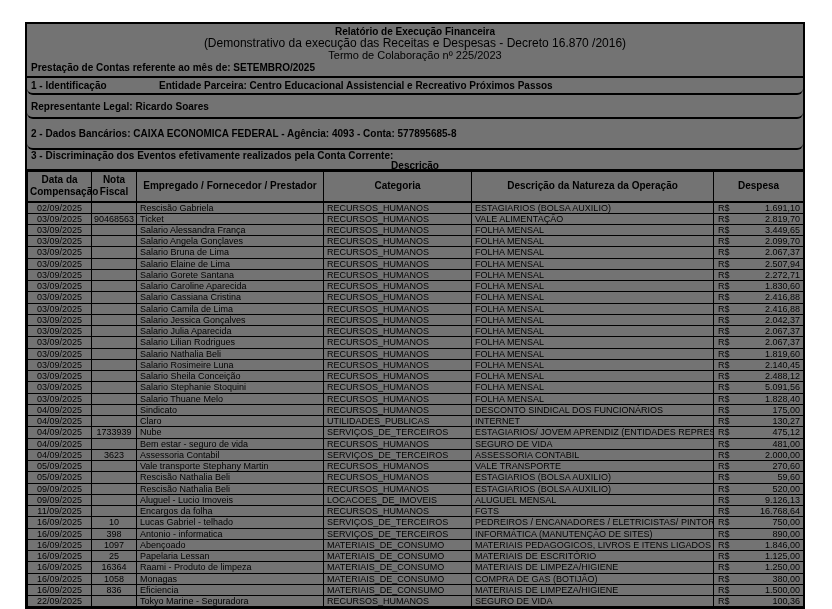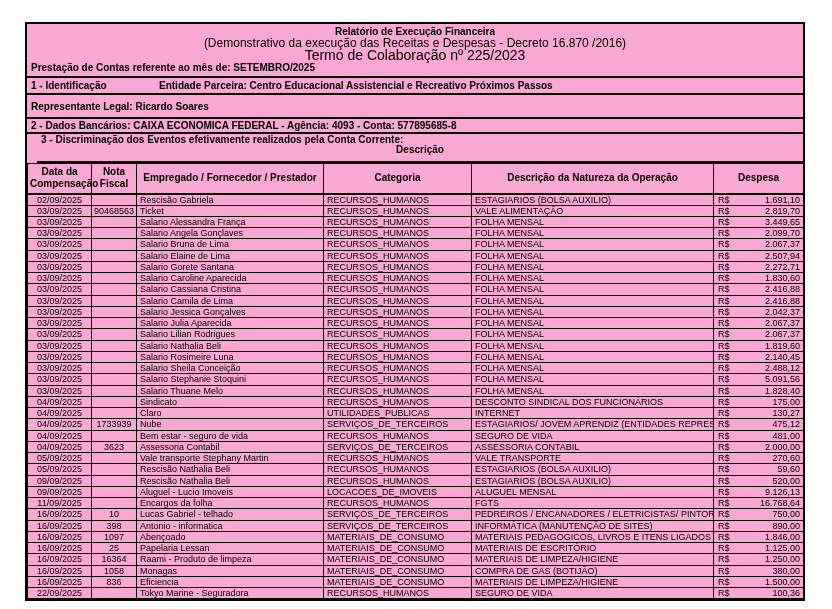--- a/index.html
+++ b/index.html
@@ -9,33 +9,33 @@
     font-family: "Liberation Sans", sans-serif;
     color: #000;
     position: relative;
     overflow: hidden;
   }
   .doc {
     position: absolute;
     left: 25px; top: 22px;
     width: 780px;
     border: 2px solid #000;
-    background: #f9a8d4;
+    background: #737373;
   }
   .sec { border-bottom: 2px solid #000; }
   .title-block { text-align: center; padding-top: 2px; padding-bottom: 1px; }
   .title-main { font-size: 10px; font-weight: bold; line-height: 12px; }
   .title-sub  { font-size: 12px;  line-height: 11px; }
-  .title-term { font-size: 14px;  line-height: 13px; }
+  .title-term { font-size: 11px;  line-height: 13px; }
   .prestacao  { font-size: 10px; font-weight: bold; text-align: left; padding: 0 0 1px 4px; line-height: 12px; }
-  .line-row { font-size: 10px; font-weight: bold; padding-left: 4px; display: flex; align-items: center; }
-  .h17 { height: 17px; } .h16 { height: 24px; } .h15 { height: 15px; }
+  .line-row { font-size: 10px; font-weight: bold; padding-left: 4px; display: flex; align-items: center; border-radius: 6px; }
+  .h17 { height: 17px; } .h16 { height: 24px; } .h15 { height: 31px; }
   .ident-row { position: relative; }
   .ident-row .entidade { position: absolute; left: 132px; top: 0; height: 100%; display: flex; align-items: center; }
-  .disc-row { height: 29px; margin-left: 10px; }
+  .disc-row { height: 21px; }
   .disc-left   { font-size: 10px; font-weight: bold; padding-left: 4px; line-height: 11px; }
   .disc-center { font-size: 10px; font-weight: bold; text-align: center; line-height: 10px; }
   table { border-collapse: collapse; table-layout: fixed; width: 776px; }
   col.c1 { width: 64px; }  col.c2 { width: 45px; }  col.c3 { width: 187px; }
   col.c4 { width: 148px; } col.c5 { width: 242px; } col.c6 { width: 90px; }
   thead th {
     border: 1px solid #000; border-bottom: 2px solid #000;
     font-size: 10px; font-weight: bold; text-align: center;
     height: 30px; padding: 1px 2px; line-height: 12px;
   }

